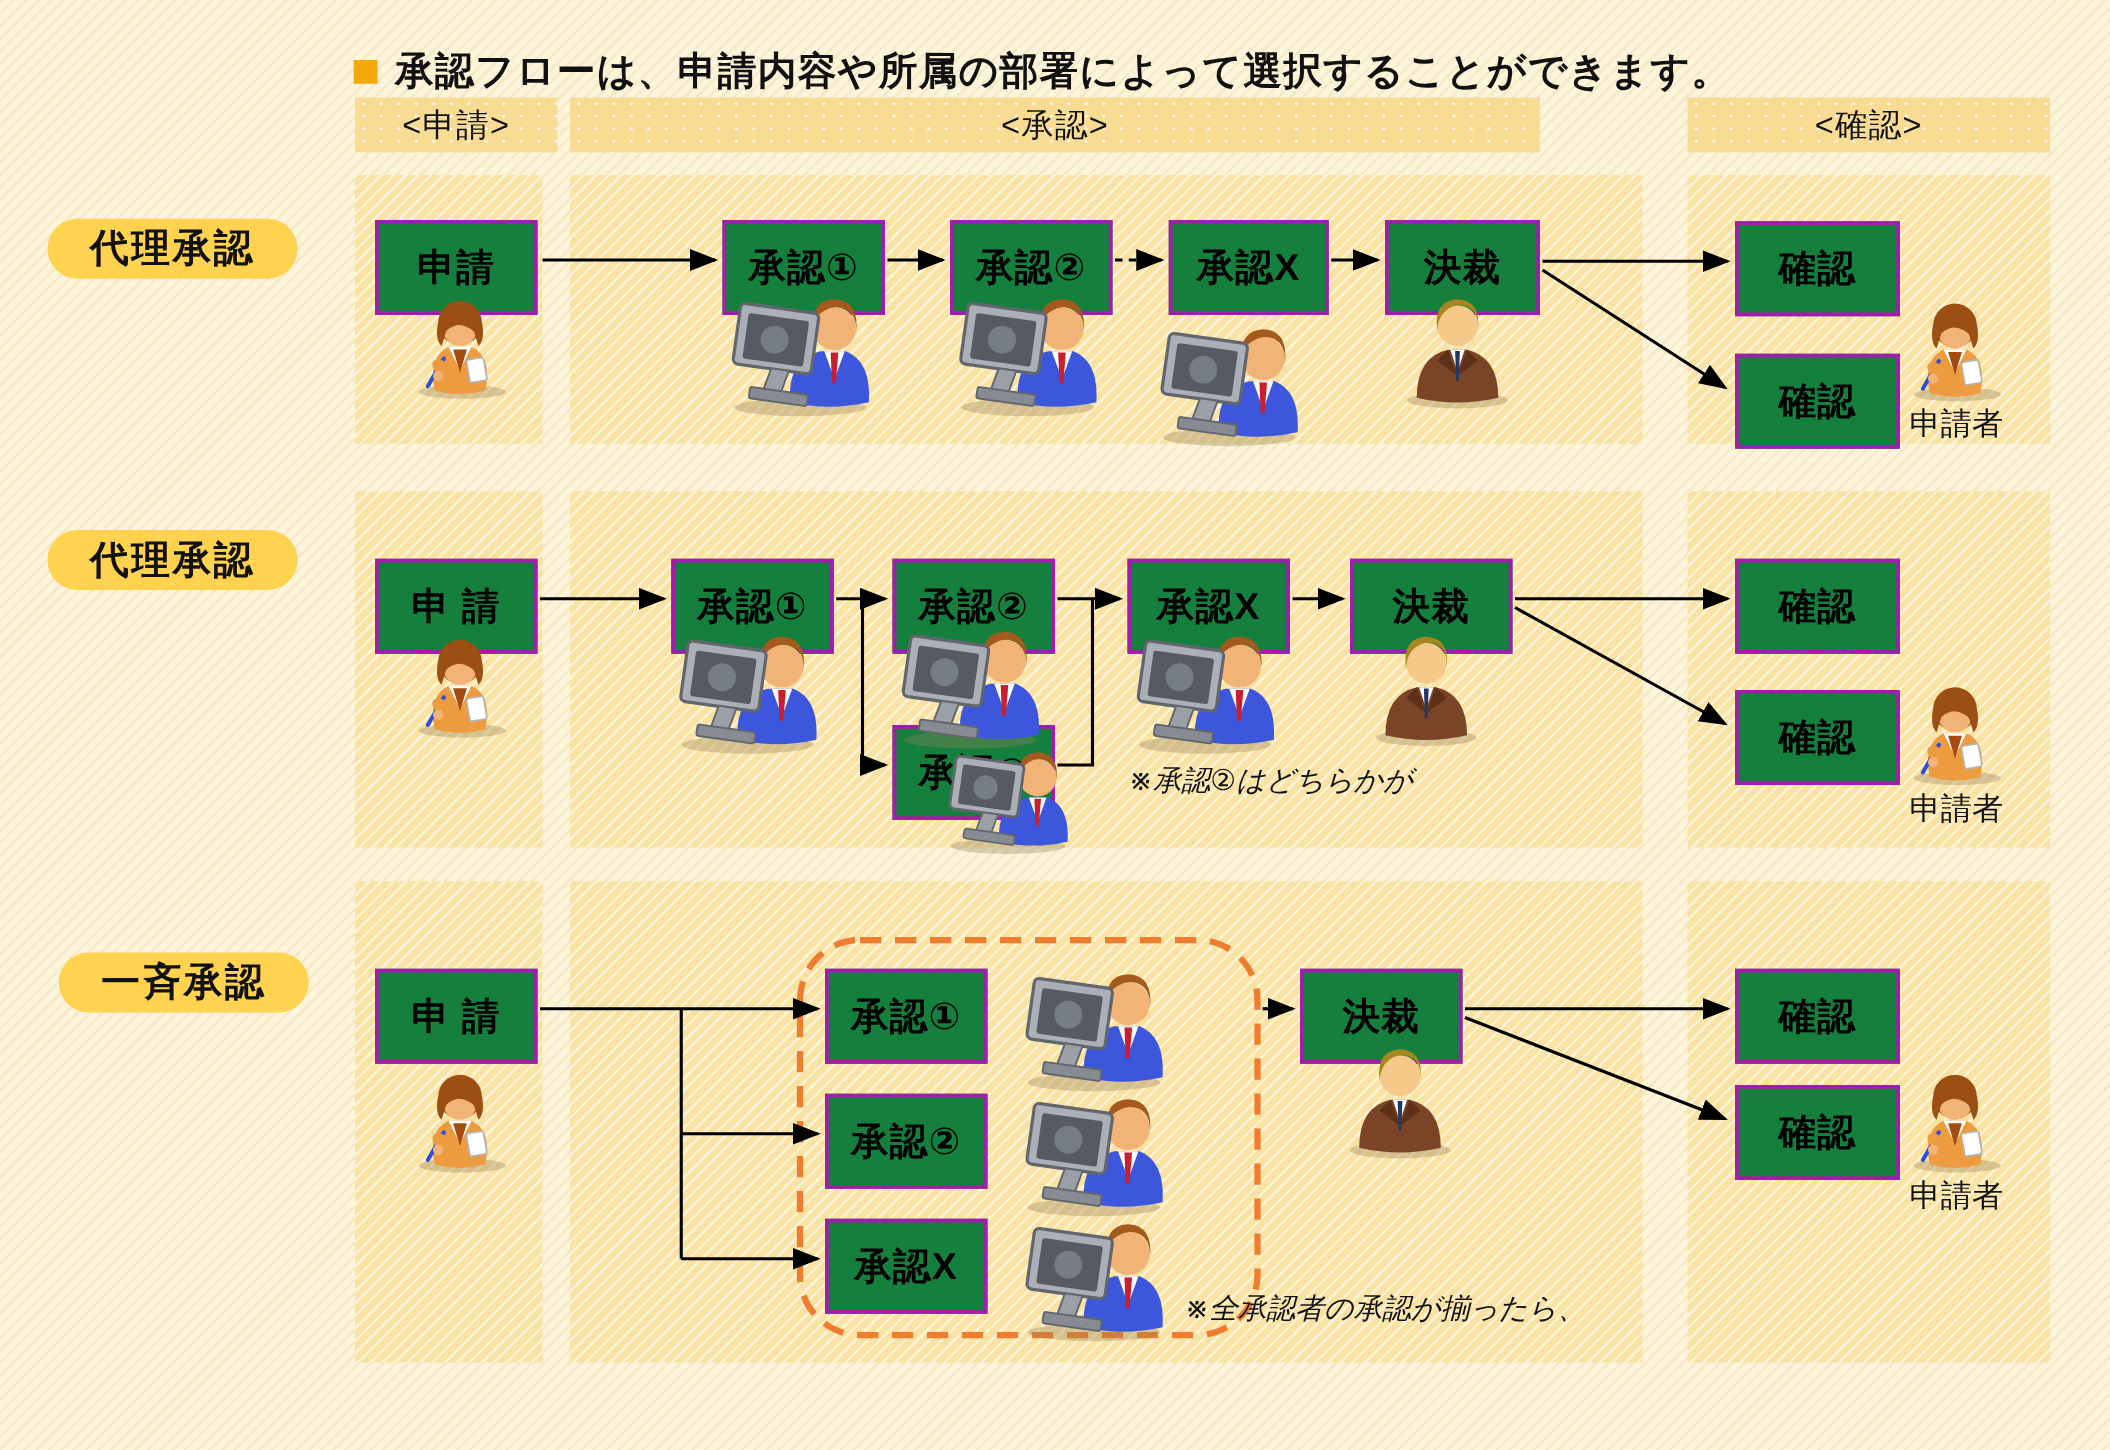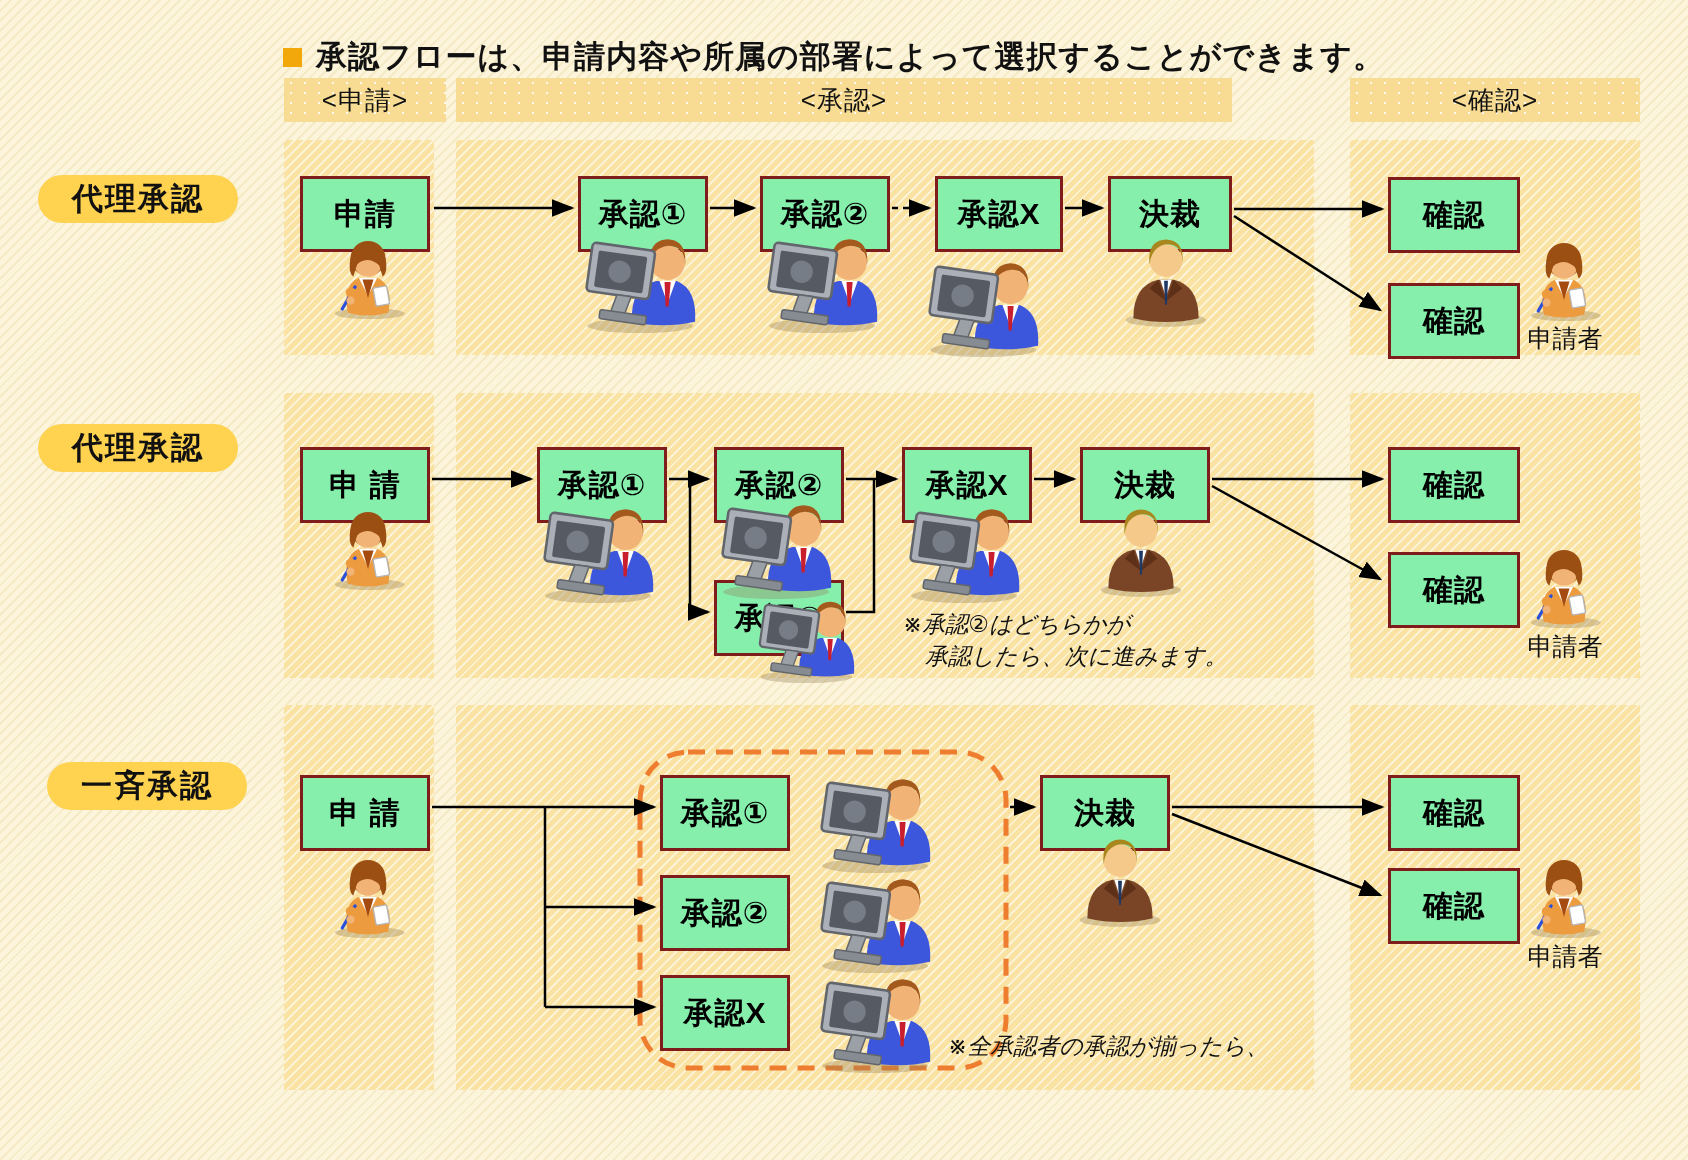--- a/index.html
+++ b/index.html
@@ -30,21 +30,21 @@
     background-image:repeating-linear-gradient(135deg,rgba(255,255,255,.55) 0 2px,rgba(255,255,255,0) 2px 7px);
   }
   
   .pill{
     width:200px;height:48px;border-radius:26px;background:#FFD24F;z-index:3;
     display:flex;align-items:center;justify-content:center;
     font-size:31px;font-weight:700;color:#111;letter-spacing:2px;white-space:nowrap;
   }
   
   .box{
-    height:76px;background:#86efac;border:3px solid #7f1d1d;box-sizing:border-box;z-index:3;
+    height:76px;background:#15803d;border:3px solid #a21caf;box-sizing:border-box;z-index:3;
     display:flex;align-items:center;justify-content:center;
     font-size:30px;font-weight:700;color:#000;letter-spacing:1px;white-space:nowrap;
   }
   .arrows{left:0;top:0;z-index:2;}
   .person{z-index:4;}
   .note{z-index:3;font-size:23px;color:#111;line-height:32px;white-space:nowrap;font-style:italic;}
   .note .l2{padding-left:22px;}
   .applicant-label{z-index:4;width:130px;text-align:center;font-size:25px;color:#111;white-space:nowrap;}
   .hidden-defs{position:absolute;width:0;height:0;overflow:hidden;}
 </style>
@@ -212,21 +212,20 @@
   </svg>
 <svg class="abs person" style="left:1093px;top:490px;" width="96" height="108">
     <use href="#sym-brownman"></use>
   </svg>
 <svg class="abs person" style="left:1518px;top:535px;" width="92" height="96">
     <use href="#sym-woman"></use>
   </svg>
 <div class="abs applicant-label" style="left:1500px;top:630px;">申請者</div>
 <div class="abs note" style="left:903px;top:608px;">
   <div class="l1">※承認②はどちらかが</div>
-  <div class="l2">承認したら、次に進みます。</div>
 </div>
 
 <div class="abs box" style="left:300px;top:775px;width:130px;">申 請</div>
 <div class="abs box" style="left:660px;top:775px;width:130px;">承認①</div>
 <div class="abs box" style="left:660px;top:875px;width:130px;">承認②</div>
 <div class="abs box" style="left:660px;top:975px;width:130px;">承認X</div>
 <div class="abs box" style="left:1040px;top:775px;width:130px;">決裁</div>
 <div class="abs box" style="left:1388px;top:775px;width:132px;">確認</div>
 <div class="abs box" style="left:1388px;top:868px;width:132px;">確認</div>
 <svg class="abs person" style="left:322px;top:845px;" width="92" height="96">

